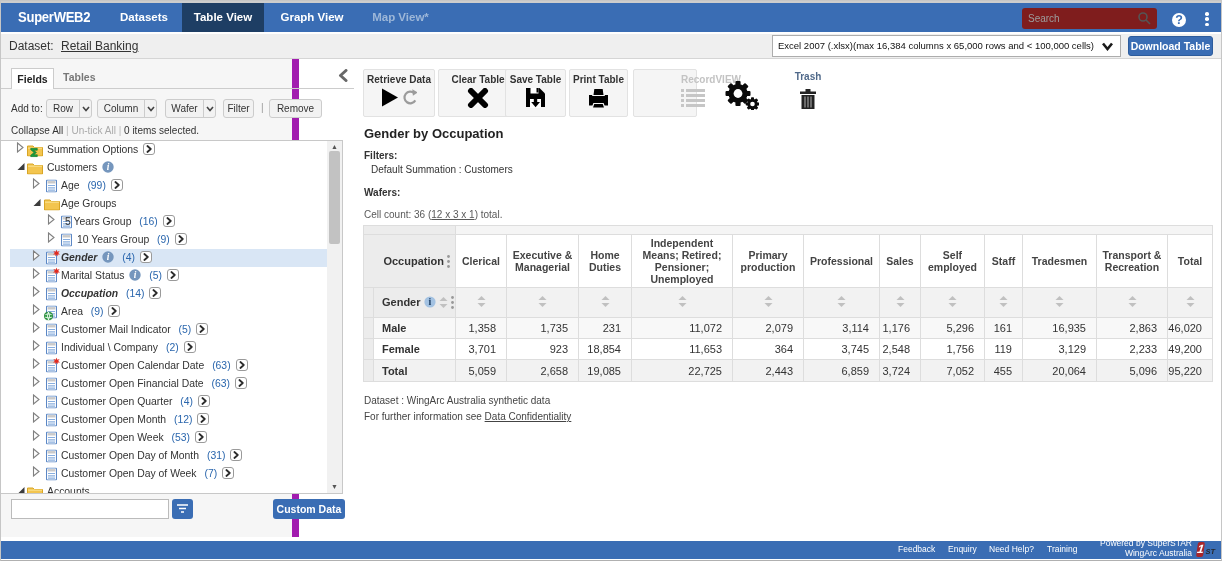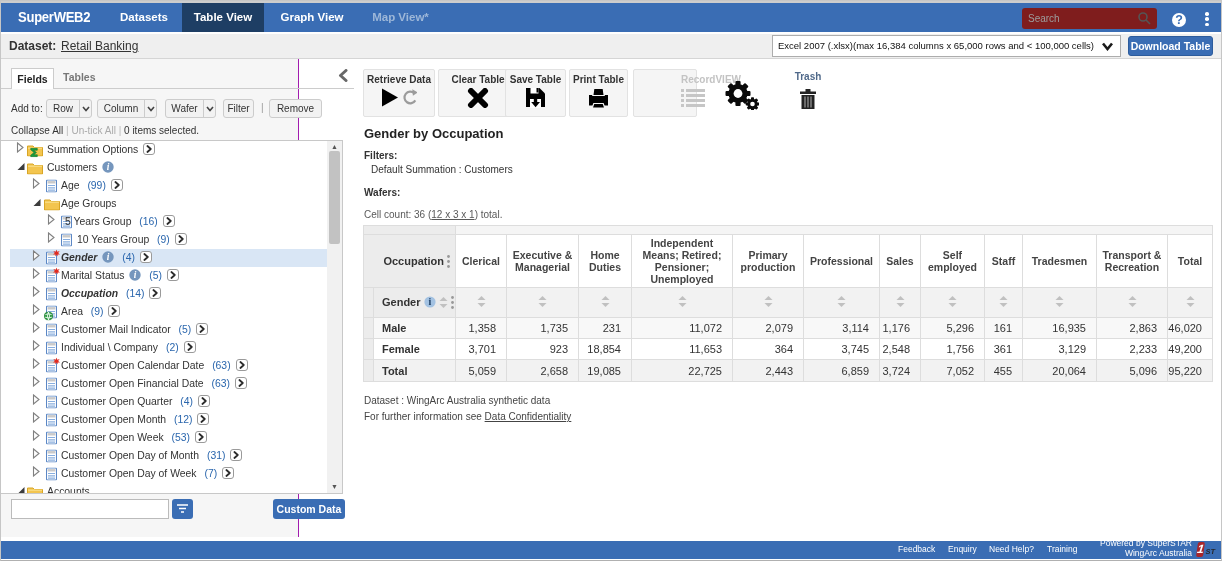--- a/index.html
+++ b/index.html
@@ -15,28 +15,28 @@
 #nav-graphview { left:272px; width:78px;text-align:center; }
 #nav-mapview { left:362px; width:75px; color:#9db7d8; font-weight:bold; }
 #searchbox { position:absolute; left:1021px; top:5px; width:135px; height:21px; background:#7f1d1d; border-radius:3px; }
 #searchbox .ph { position:absolute; left:6px; top:5px; color:#9d9d9d; font-size:10px; }
 #help-circle { position:absolute; left:1171px; top:10px; width:14px; height:14px; border-radius:50%; background:#fff; color:#3a6db4; font-weight:bold; font-size:12.5px; text-align:center; line-height:14.5px; }
 #dots { position:absolute; left:1204px; top:9px; width:4px; }
 #dots div { width:3.5px; height:3.5px; border-radius:50%; background:#fff; margin-bottom:1.8px; }
 
 
 #datasetbar { position:absolute; left:0; top:33px; width:1222px; height:25px; background:#efefef; border-bottom:1px solid #d5d5d5; }
-#datasetbar .lbl { position:absolute; left:8px; top:5px; font-size:12px; font-weight:bold; color:#333; }
+#datasetbar .lbl { position:absolute; left:8px; top:5px; font-size:12px; font-weight:normal; color:#333; }
 #datasetbar .link { position:absolute; left:60px; top:5px; font-size:12px; color:#333; text-decoration:underline; }
 #exportsel { position:absolute; left:771px; top:1px; width:349px; height:22px; background:#fff; border:1px solid #adadad; font-size:9.5px; color:#111; line-height:20px; padding-left:5px; white-space:nowrap; }
 #exportsel .chev { position:absolute; right:7px; top:6px; }
 #dlbtn { position:absolute; left:1127px; top:2px; width:85px; height:20px; background:#3a6db4; border:1px solid #2d5c9c; border-radius:3px; color:#fff; font-size:10.5px; font-weight:bold; text-align:center; line-height:18px; white-space:nowrap; }
 
 
-#leftpanel { position:absolute; left:0; top:58px; width:298px; height:478px; background:#f6f6f6; border-right:1px solid #a21caf; }
+#leftpanel { position:absolute; left:0; top:58px; width:298px; height:478px; background:#f6f6f6; border-right:7px solid #a21caf; }
 #tabs-line { position:absolute; left:0; top:29px; width:353px; height:1px; background:#ccc; }
 #tab-fields { position:absolute; left:10px; top:9px; width:43px; height:21px; background:#fff; border:1px solid #ccc; border-bottom:none; font-size:10.5px; font-weight:bold; color:#222; text-align:center; line-height:20px; z-index:2; }
 #tab-tables { position:absolute; left:62px; top:12px; font-size:10.5px; font-weight:bold; color:#777; }
 #collapse-arr { position:absolute; left:337px; top:9px; }
 
 #addto-row { position:absolute; left:0; top:40px; width:353px; height:20px; font-size:10px; color:#333; }
 #addto-row .lbl { position:absolute; left:10px; top:4px; }
 .btn { position:absolute; top:0; height:19px; background:#f2f2f2; border:1px solid #ccc; border-radius:3px; font-size:10px; color:#333; text-align:center; line-height:17px; }
 .btn .dd { position:absolute; right:0; top:0; width:12px; height:17px; border-left:1px solid #ccc; } .btn.hdd { padding-right:12px; }
 
@@ -836,21 +836,21 @@
           <td class="gut"></td>
           <td class="rh">Female</td>
           <td class="num">3,701</td>
           <td class="num">923</td>
           <td class="num">18,854</td>
           <td class="num">11,653</td>
           <td class="num">364</td>
           <td class="num">3,745</td>
           <td class="num">2,548</td>
           <td class="num">1,756</td>
-          <td class="num">361</td>
+          <td class="num">119</td>
           <td class="num">3,129</td>
           <td class="num">2,233</td>
           <td class="num">49,200</td>
         </tr>
     <tr style="height:22px" class="r-total">
           <td class="gut"></td>
           <td class="rh">Total</td>
           <td class="num">5,059</td>
           <td class="num">2,658</td>
           <td class="num">19,085</td>

